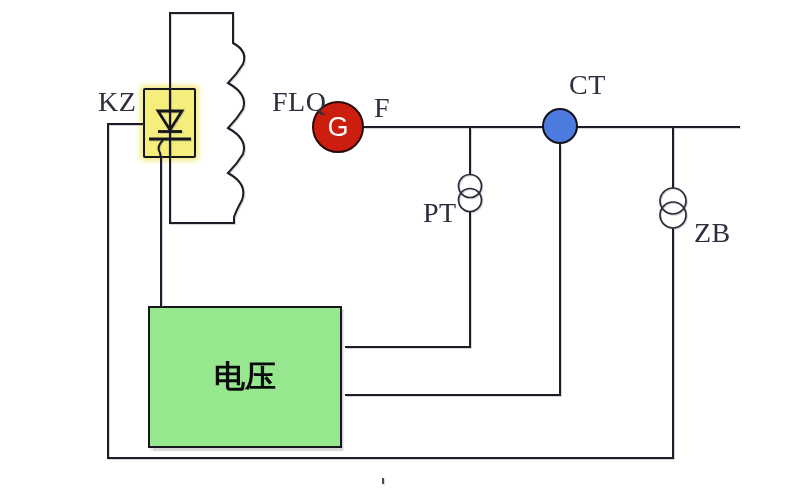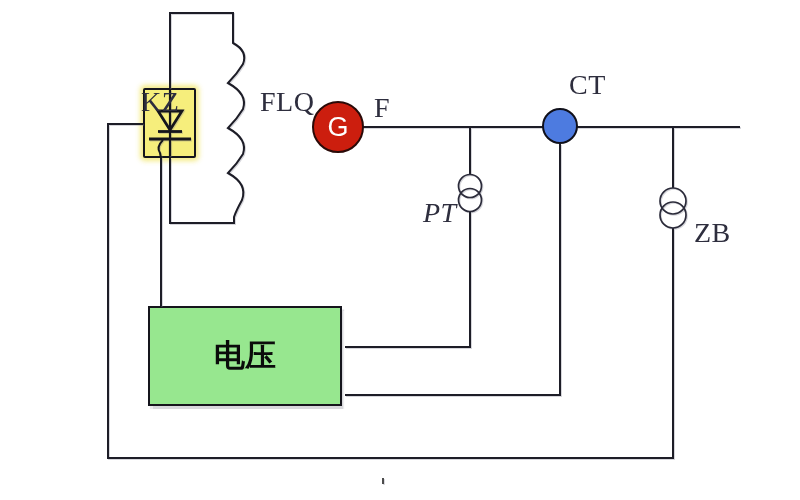--- a/index.html
+++ b/index.html
@@ -14,21 +14,21 @@
   .lbl{
     position:absolute;z-index:5;color:#2e2e3e;font-size:28px;line-height:1;
     font-family:"Liberation Serif","DejaVu Serif",serif;letter-spacing:0.5px;white-space:nowrap;
   }
   .thyristor-box{
     position:absolute;left:143px;top:88px;width:53px;height:70px;box-sizing:border-box;
     background:#f6ee7c;border:2.5px solid #15151c;border-radius:2px;z-index:2;
     box-shadow:0 0 5px 3px rgba(243,233,122,0.9);
   }
   .regulator-box{
-    position:absolute;left:148px;top:306px;width:194px;height:100px;box-sizing:border-box;
+    position:absolute;left:148px;top:306px;width:194px;height:142px;box-sizing:border-box;
     background:#97e78f;border:2.5px solid #15151c;z-index:2;
     display:flex;flex-direction:row;align-items:center;justify-content:center;
     box-shadow:2px 2.5px 1px rgba(125,125,140,0.30);
   }
   .regulator-box .zh{
     font-family:"Liberation Sans","DejaVu Sans",sans-serif;font-weight:600;
     font-size:31px;line-height:1.22;color:#0b0b0b;text-align:center;
   }
   .gen-circle{
     position:absolute;left:312px;top:101px;width:52px;height:52px;box-sizing:border-box;
@@ -93,20 +93,20 @@
     </g>
 
     <path d="M383,478 L383,484" stroke="#3a3a3a" stroke-width="1.8" fill="none"></path>
   </svg>
 
   <div class="gen-circle">
     <span>G</span>
   </div>
   <div class="ct-circle"></div>
 
-  <div class="lbl" style="left:98px;top:88px;margin-left:43px;">KZ</div>
-  <div class="lbl" style="left:260px;top:88px;">FLQ</div>
+  <div class="lbl" style="left:98px;top:88px;">KZ</div>
+  <div class="lbl" style="left:272px;top:88px;">FLQ</div>
   <div class="lbl" style="left:374px;top:94px;">F</div>
   <div class="lbl" style="left:569px;top:71px;">CT</div>
-  <div class="lbl" style="left:423px;top:199px;font-style:italic;">PT</div>
+  <div class="lbl" style="left:423px;top:199px;">PT</div>
   <div class="lbl" style="left:694px;top:199px;margin-top:20px;">ZB</div>
 
 </div>
 
 </body></html>

